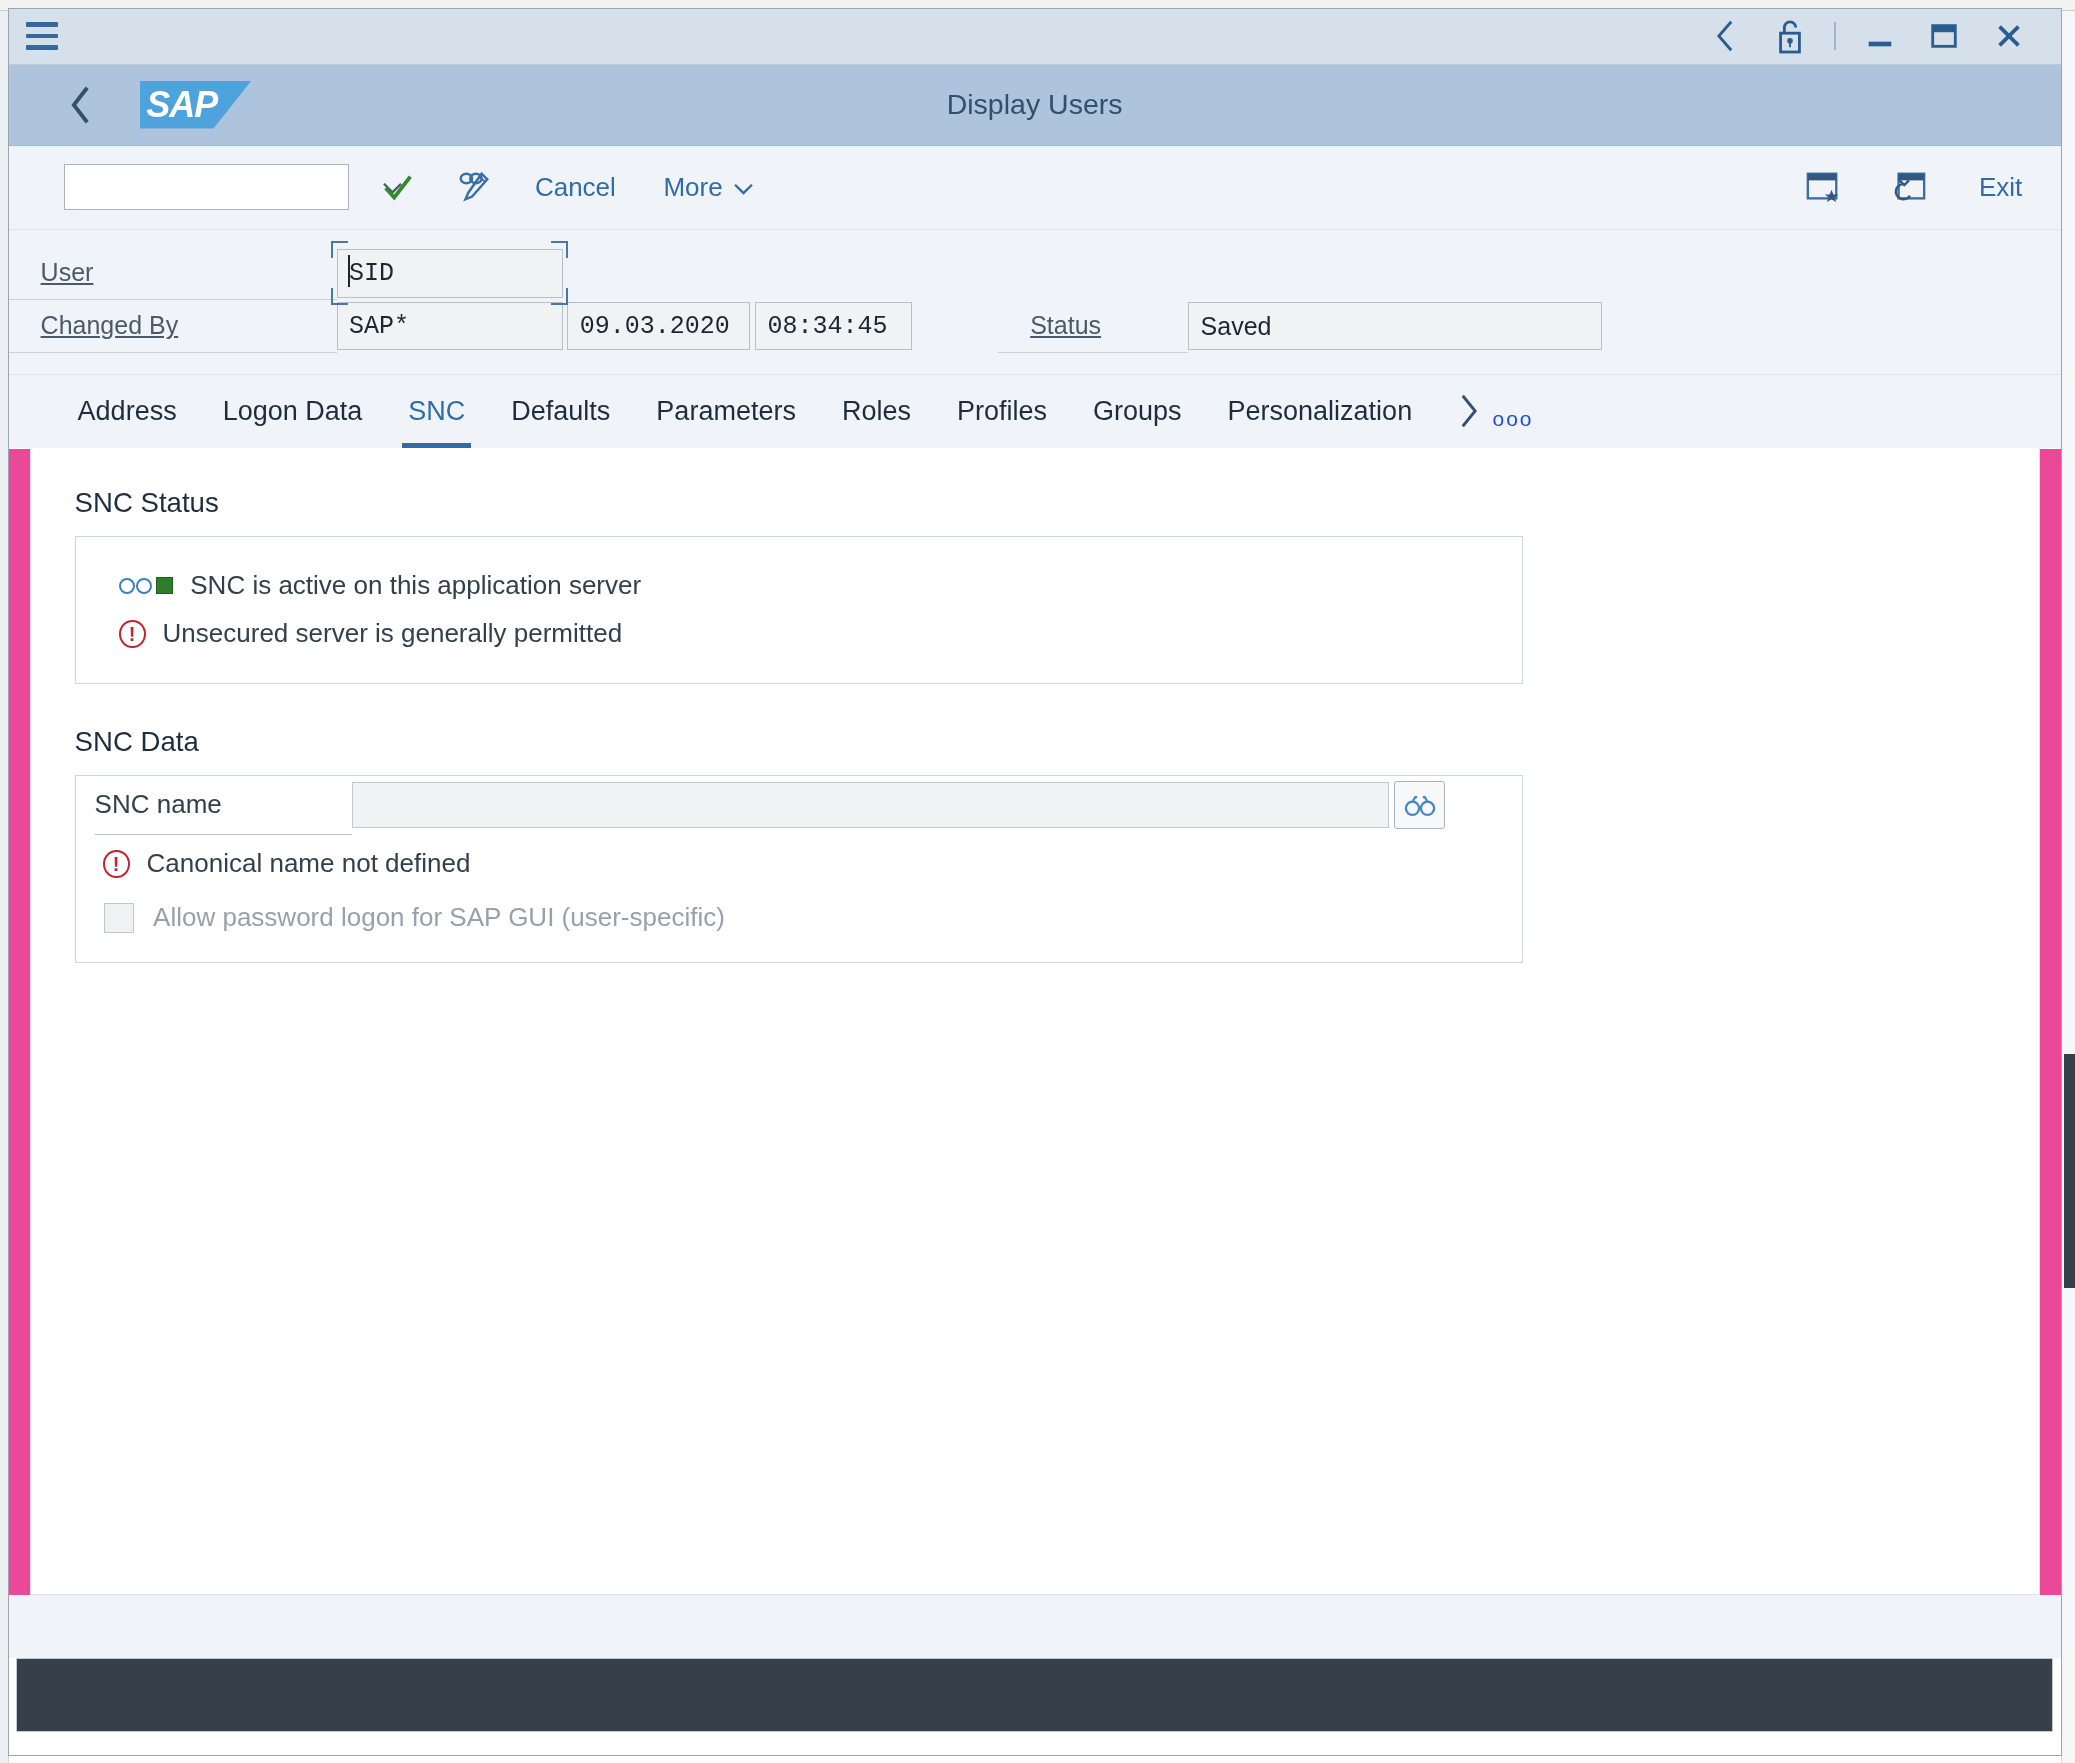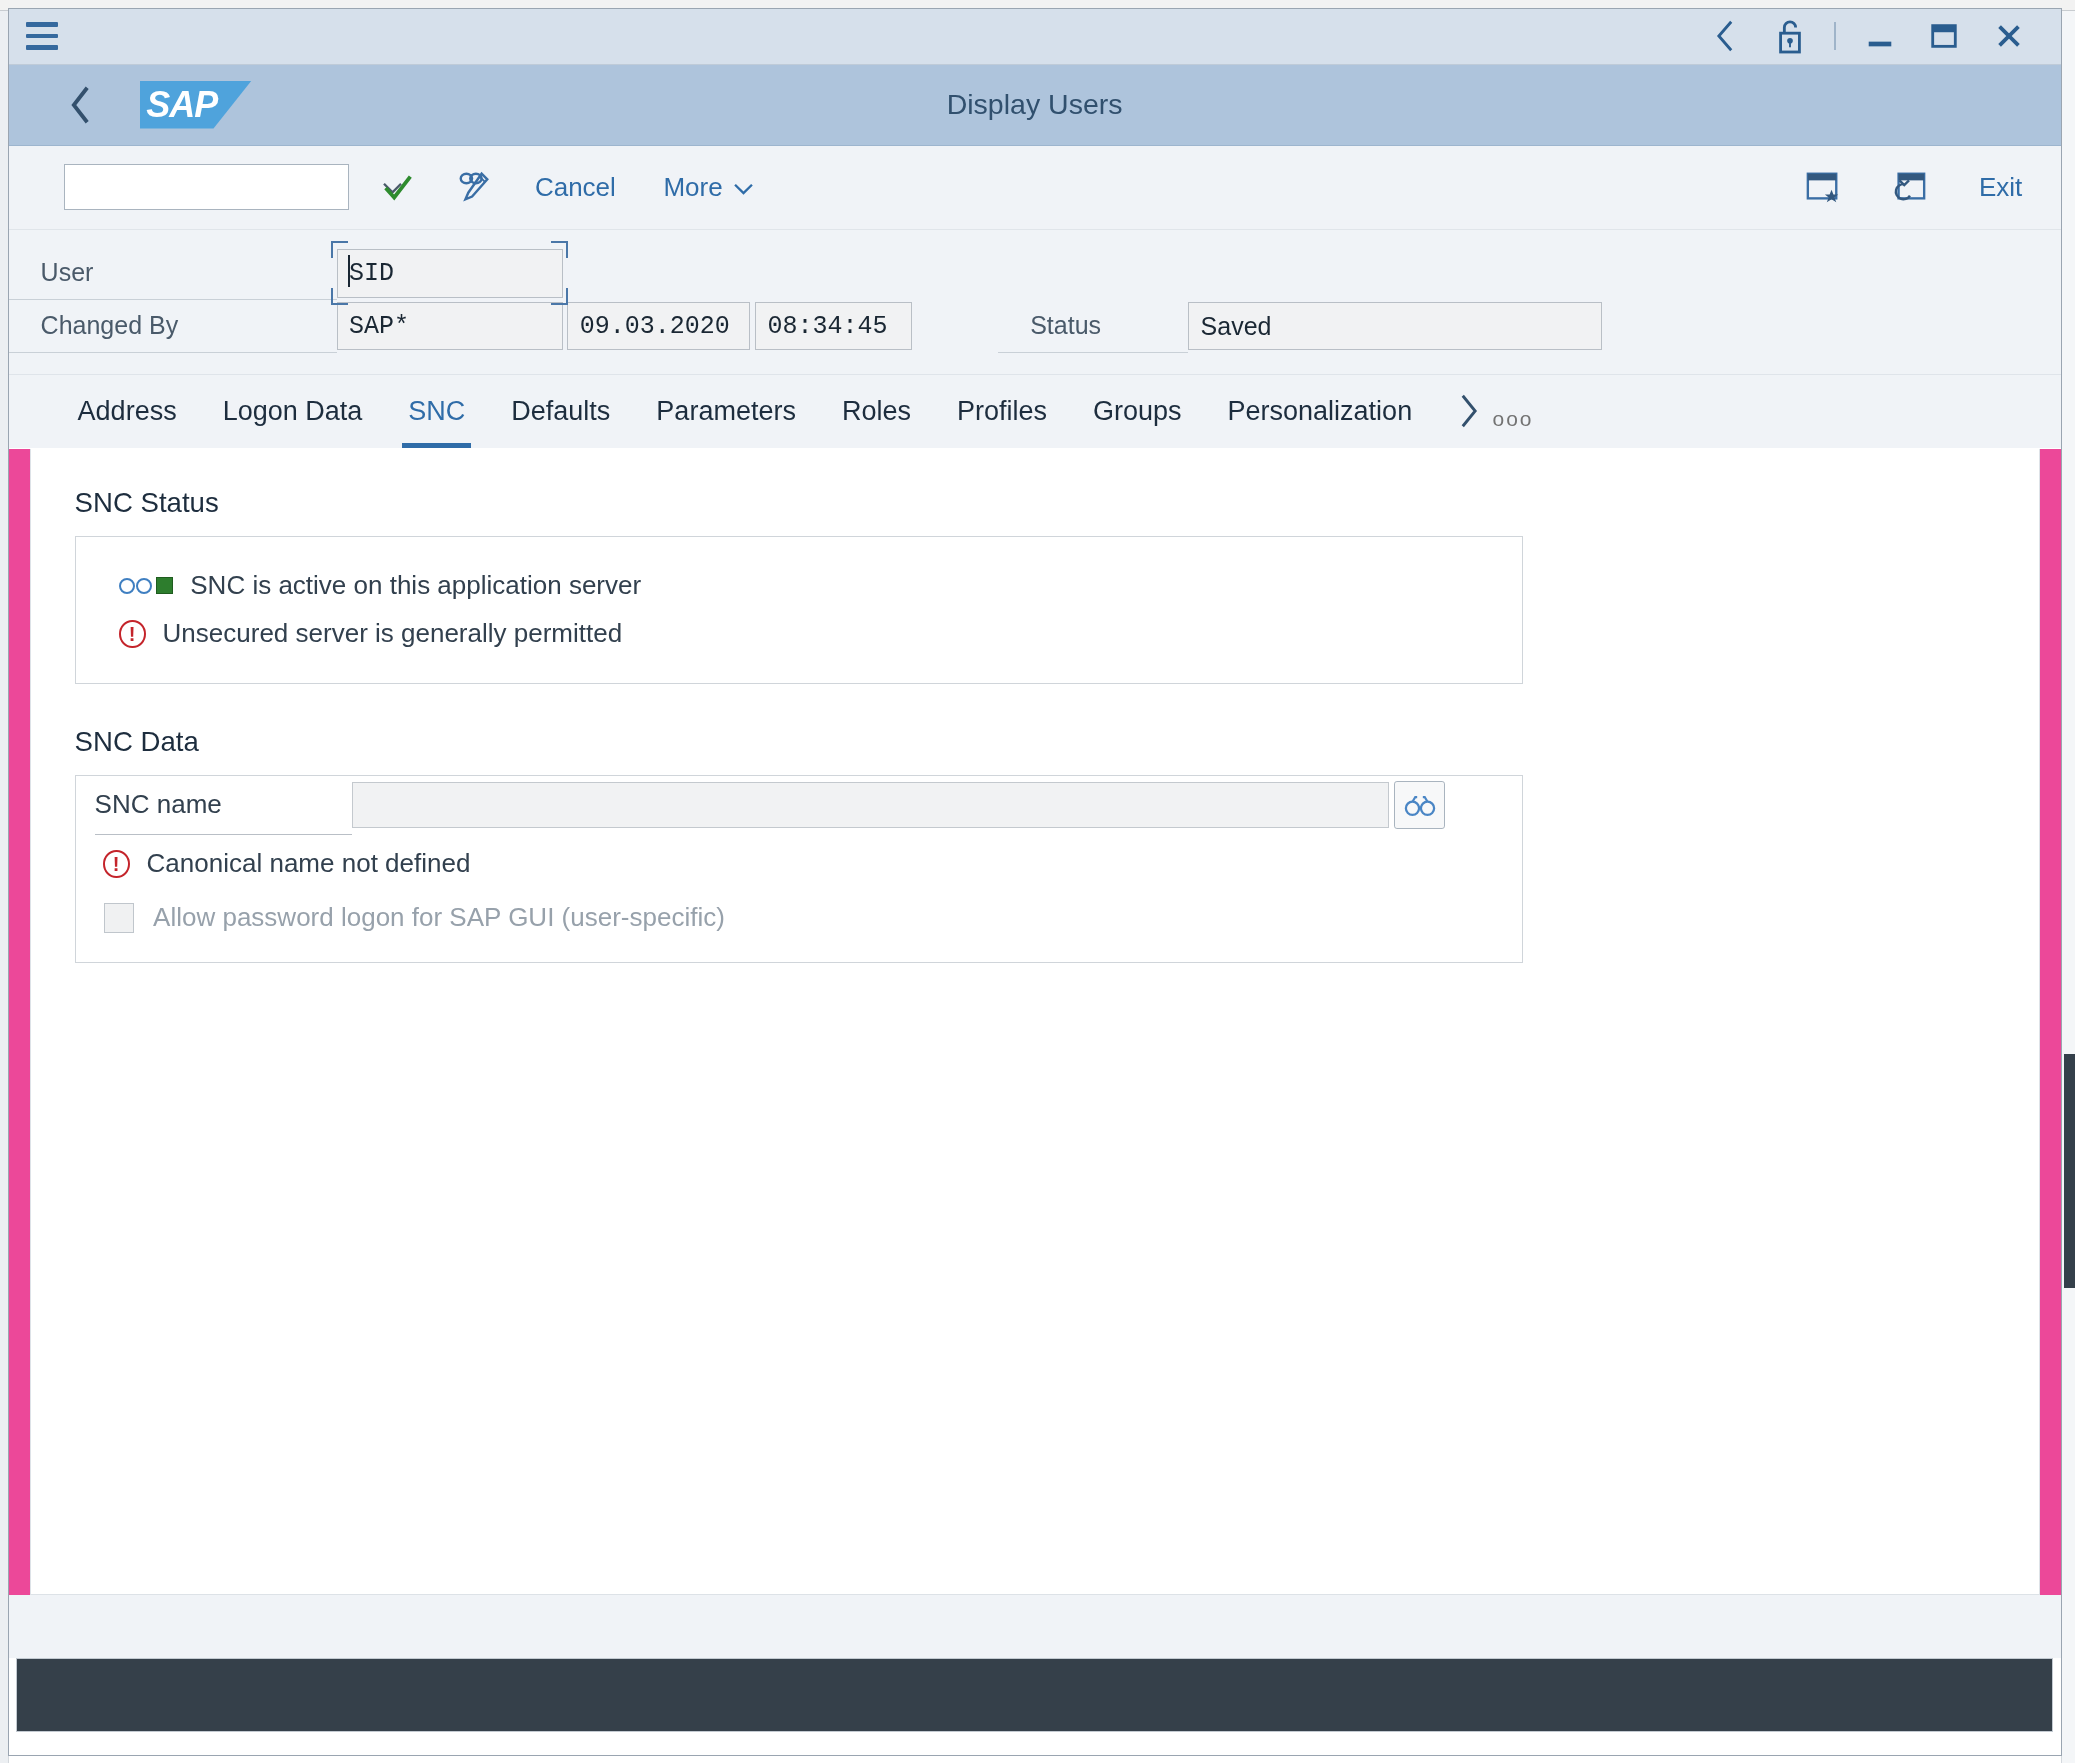--- a/index.html
+++ b/index.html
@@ -216,20 +216,21 @@
   }
   .form-label {
     font-size: 25px;
     color: #4a5a6a;
     padding-left: 32px;
     box-sizing: border-box;
     border-bottom: 1px solid #c9d0d7;
     height: 53px;
     display: flex;
     align-items: center;
+    text-decoration: underline;
   }
   .label-user    { width: 328px; }
   .label-changed { width: 328px; }
   .label-status  { width: 190px; margin-left: 86px; }
 
   .field-box {
     height: 48px;
     background: #f1f2f3;
     border: 1px solid #b9bfc6;
     box-sizing: border-box;
@@ -304,21 +305,21 @@
   }
   #tab-overflow-chevron {
     display: flex; align-items: center;
     padding: 0 7.6px 0 21px;
     cursor: pointer;
   }
   #tab-overflow-dots {
     display: flex; align-items: flex-end;
     padding: 0 19px 17px 3.8px;
     font-size: 21px;
-    color: #737373;
+    color: #1d4ed8;
     letter-spacing: 1.9px;
     cursor: pointer;
   }
 
   
   #content-scroll-area {
     position: relative;
     background: #ec4899;
     padding: 0 0 0 0;
   }

